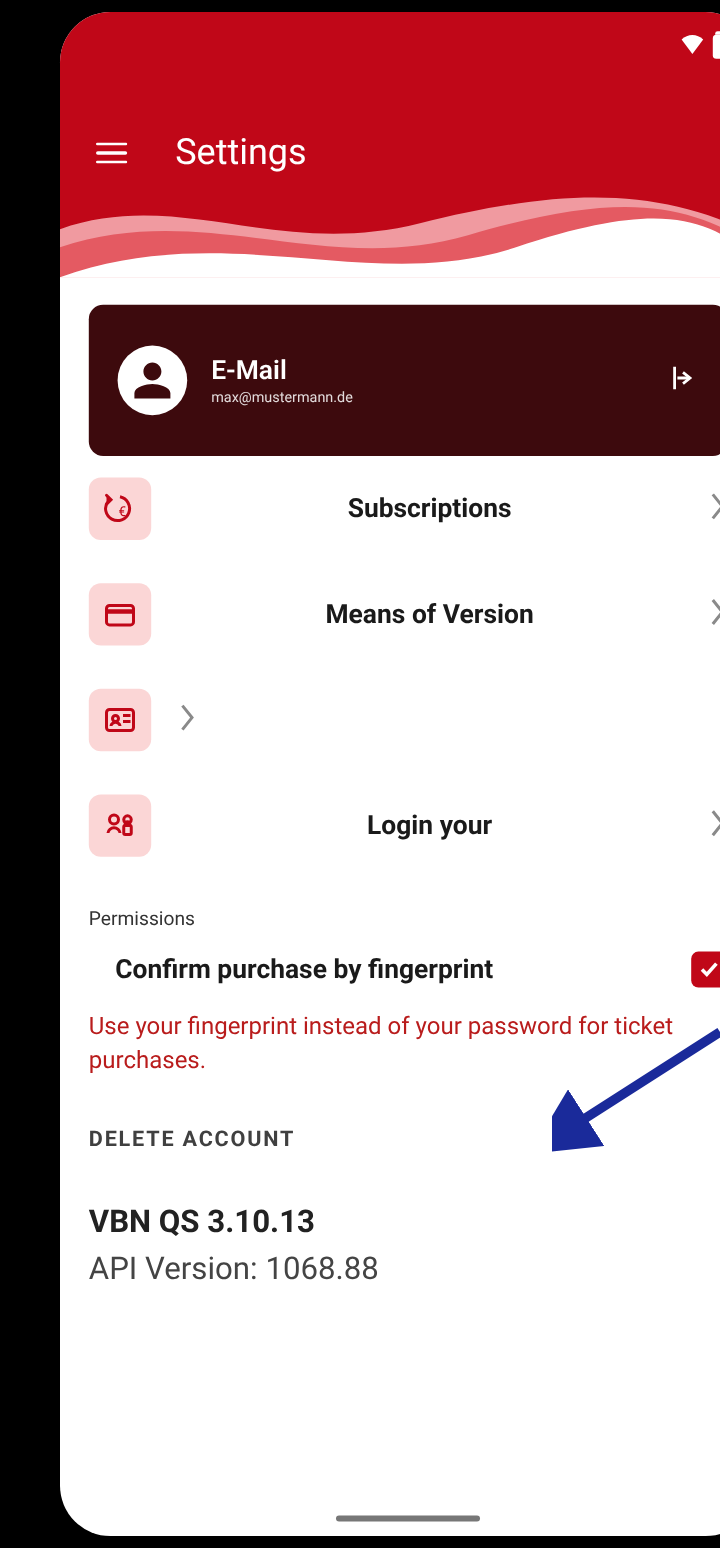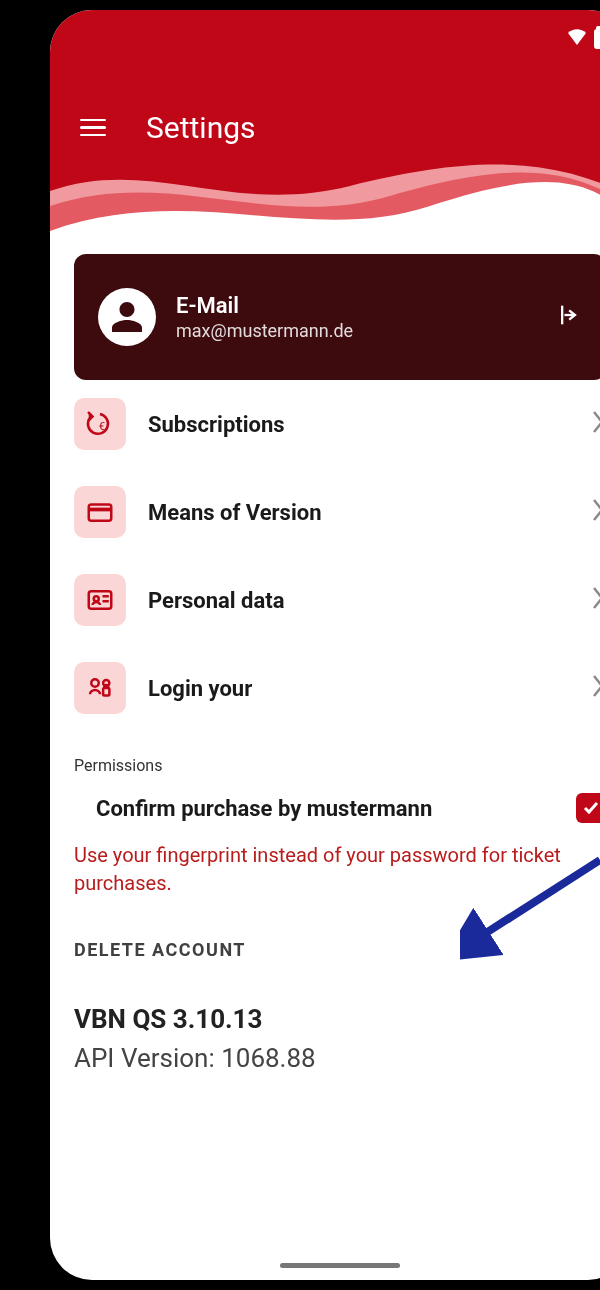--- a/index.html
+++ b/index.html
@@ -57,38 +57,38 @@
     display: flex; align-items: center; gap: 20px;
     color: #fff;
   }
   .avatar {
     width: 58px; height: 58px; border-radius: 50%;
     background: #fff;
     display:flex; align-items:center; justify-content:center;
   }
   .avatar svg { width: 36px; height: 36px; fill: #3d0a0d; }
   .account-text .label { font-size: 22px; font-weight: 600; }
-  .account-text .value { font-size: 18px; opacity: 0.85; margin-top: 2px; }
+  .account-text .value { font-size: 12px; opacity: 0.85; margin-top: 2px; }
   .signout { margin-left: auto; color:#fff; }
   .signout svg { width: 28px; height: 28px; stroke:#fff; fill:none; stroke-width:2; }
 
   
   .row {
     display:flex; align-items:center; gap: 22px;
     padding: 18px 0;
     cursor: pointer;
   }
   .row .iconbox {
     width: 52px; height: 52px;
     background: #fbd6d6;
     border-radius: 10px;
     display:flex; align-items:center; justify-content:center;
   }
   .row .iconbox svg { width: 30px; height: 30px; stroke:#c00718; fill:none; stroke-width:2; }
-  .row .label { font-size: 22px; font-weight: 700; color:#1a1a1a; flex:1; }
+  .row .label { font-size: 22px; font-weight: 700; color:#1a1a1a; flex:1;text-align:center; }
   .chev svg { width:16px; height:28px; stroke:#8a8a8a; fill:none; stroke-width:2.5; }
 
   .section-title { font-size: 16px; color:#333; margin-top: 24px; margin-bottom: 4px; }
 
   .perm-row { display:flex; align-items:center; gap:22px; padding: 14px 0; }
   .perm-row .label { font-size: 22px; font-weight:700; color:#1a1a1a; flex:1; }
   .checkbox {
     width: 30px; height:30px; border-radius:6px;
     background:#c00718; display:flex; align-items:center; justify-content:center;
   }
@@ -198,21 +198,20 @@
 
     <div class="row">
       <div class="iconbox">
         <svg viewBox="0 0 24 24">
             <rect x="3" y="5" width="18" height="14" rx="2"></rect>
             <circle cx="9" cy="11" r="2"></circle>
             <path d="M6 16c0-1.5 2-2.5 3-2.5s3 1 3 2.5"></path>
             <path d="M14 9h5M14 13h5"></path>
           </svg>
       </div>
-      <div class="label">Personal data</div>
       <div class="chev"><svg viewBox="0 0 16 28">
             <path d="M4 4l8 10-8 10"></path>
           </svg></div>
     </div>
 
     <div class="row">
       <div class="iconbox">
         <svg viewBox="0 0 24 24">
             <circle cx="8" cy="8" r="3"></circle>
             <path d="M4 17c0-2 2-3.5 4-3.5s4 1.5 4 3.5"></path>
@@ -231,21 +230,21 @@
 
     <div class="perm-row">
       <div class="iconbox">
         <svg viewBox="0 0 24 24">
             <path d="M6 11a6 6 0 0 1 12 0c0 3-1 6-1 6"></path>
             <path d="M9 11a3 3 0 0 1 6 0c0 2-.5 5-.5 5"></path>
             <path d="M12 11v7"></path>
             <path d="M7 18c-.5-2-1-4-1-7"></path>
           </svg>
       </div>
-      <div class="label">Confirm purchase by mustermann</div>
+      <div class="label">Confirm purchase by fingerprint</div>
       <div class="checkbox">
         <svg viewBox="0 0 20 20">
             <path d="M4 10l4 4 8-9"></path>
           </svg>
       </div>
     </div>
 
     <div class="hint">Use your fingerprint instead of your password for ticket purchases.</div>
 
     <div class="delete-btn">DELETE ACCOUNT</div>

